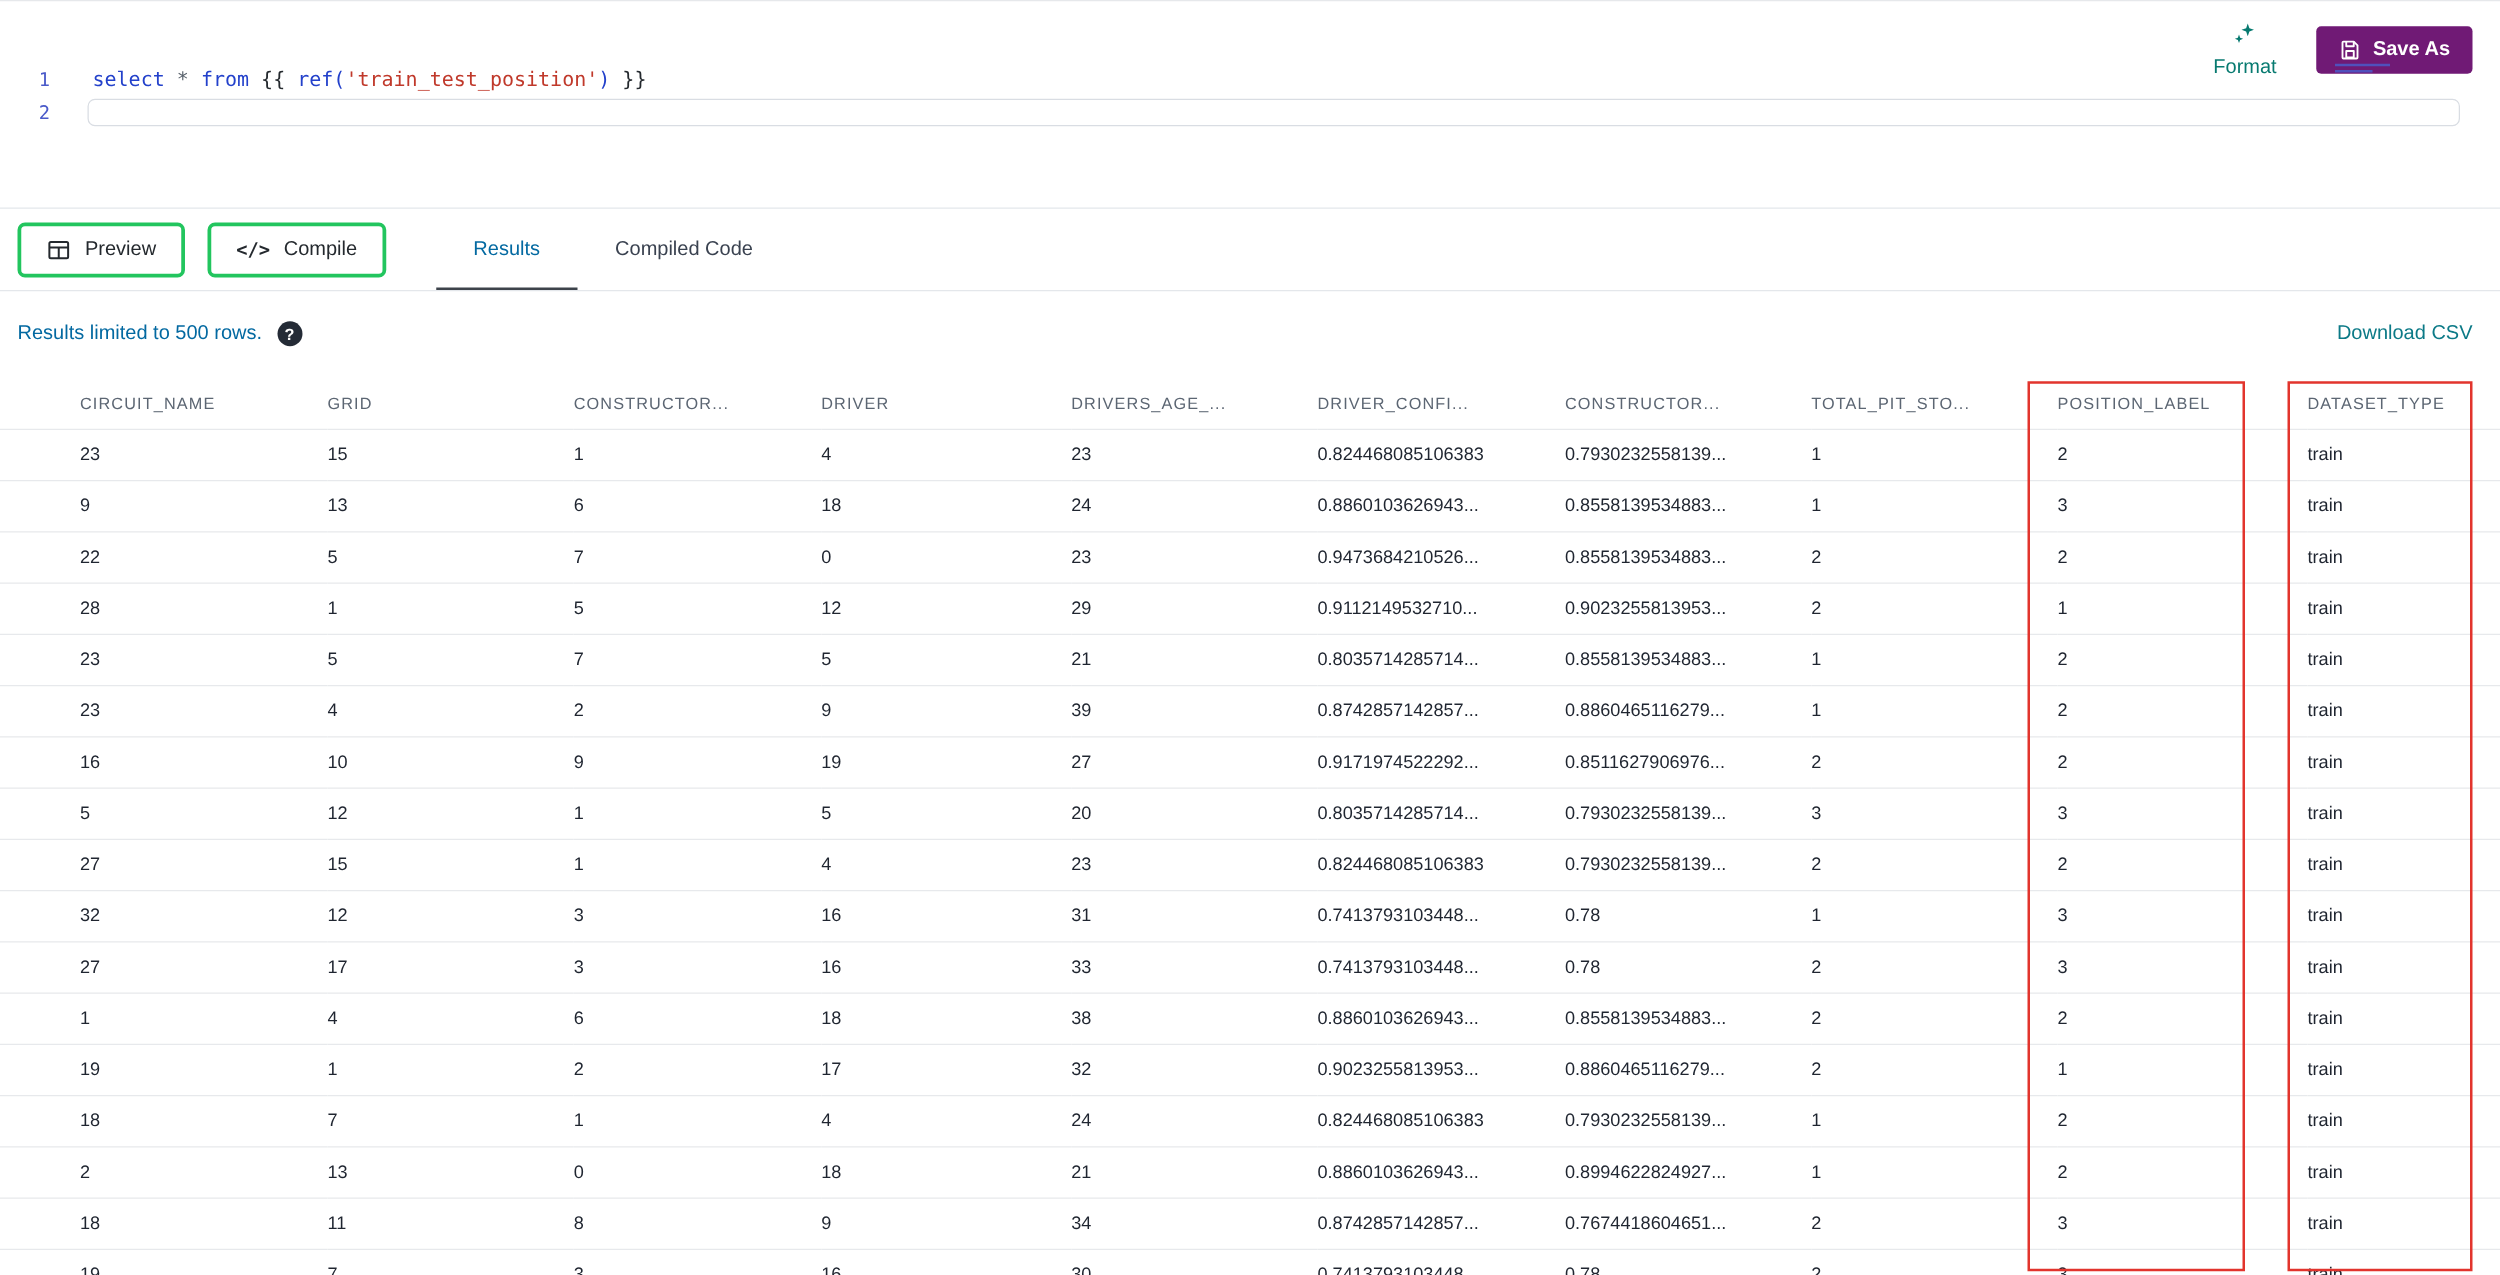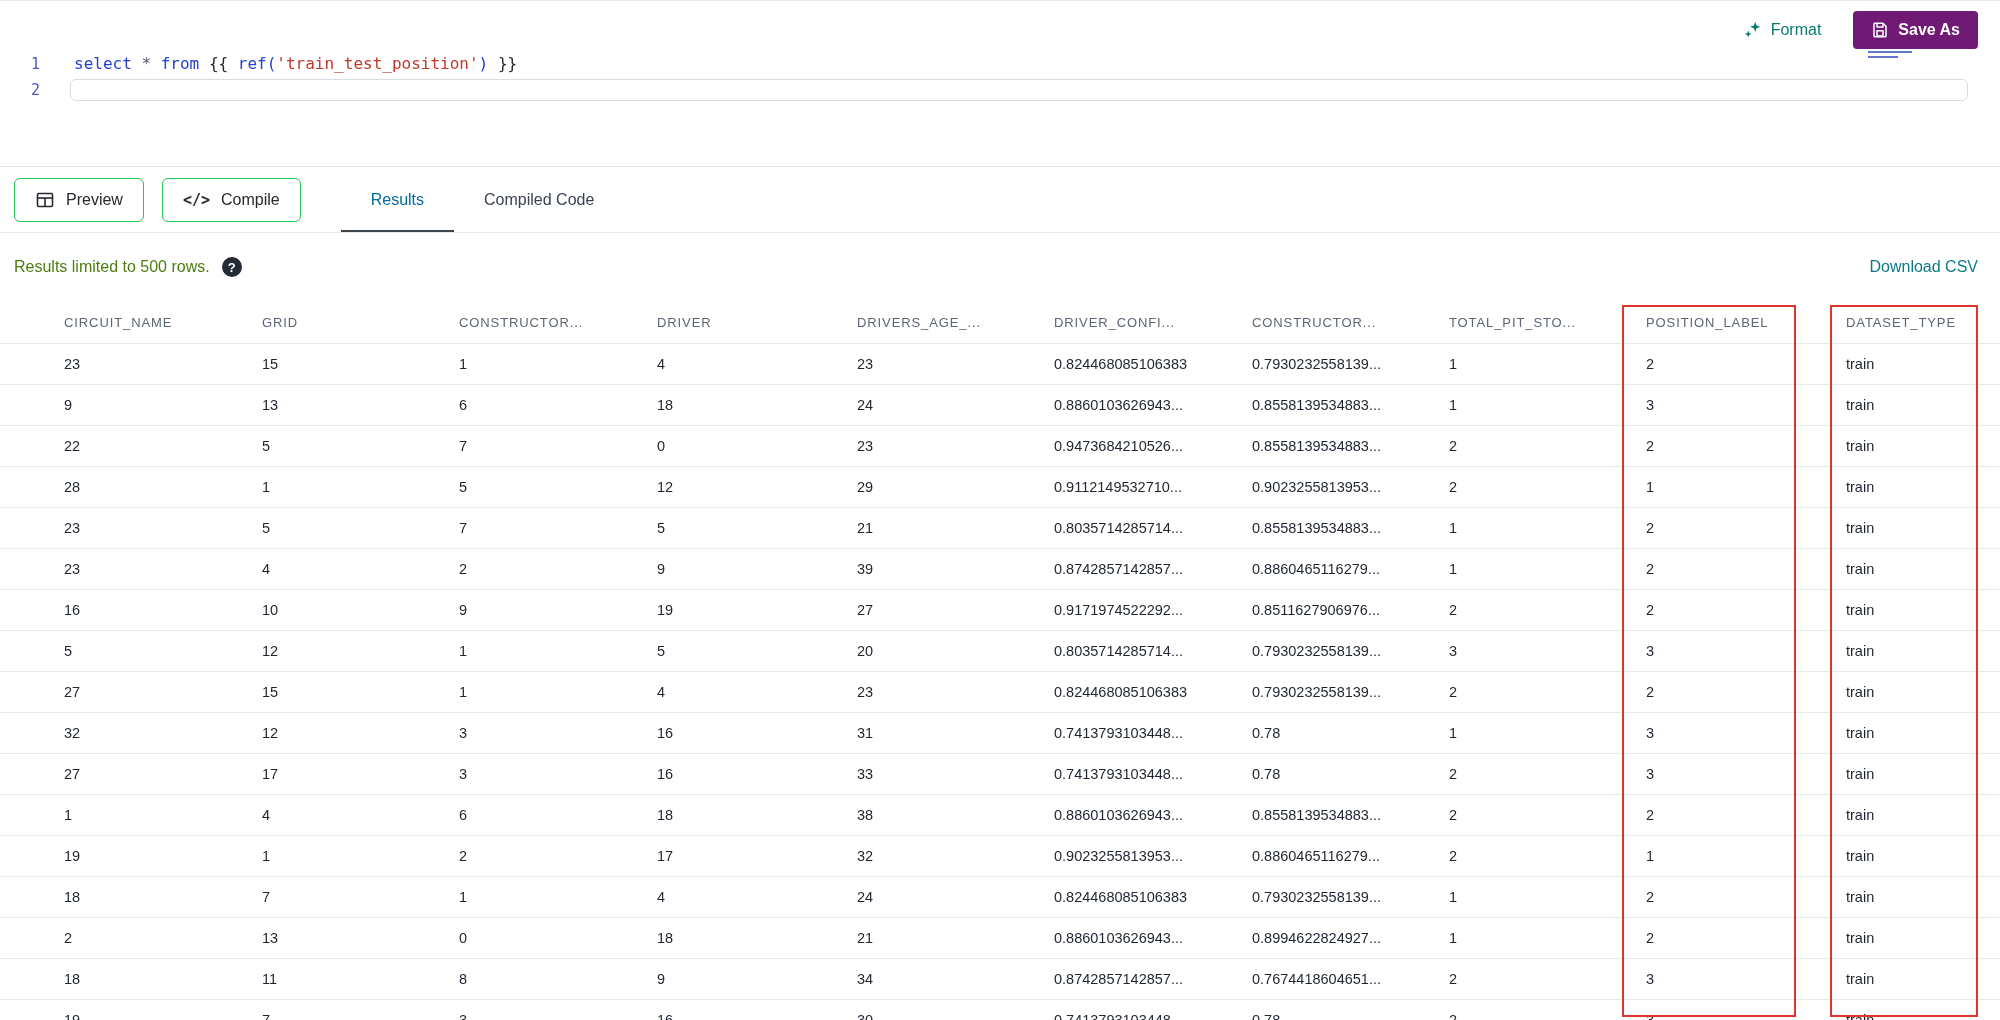--- a/index.html
+++ b/index.html
@@ -6,21 +6,21 @@
     margin:0;padding:0;width:2000px;height:1020px;background:#ffffff;
     font-family:"Liberation Sans",sans-serif;overflow:hidden;
     -webkit-font-smoothing:antialiased;
   }
   .app{position:relative;width:2000px;height:1020px;border-top:1px solid #e6e8eb;box-sizing:border-box;}
 
   
   .editor-pane{position:relative;height:166px;border-bottom:1px solid #e4e7eb;box-sizing:border-box;}
   .editor-toolbar{position:absolute;top:10px;right:22px;display:flex;align-items:center;gap:28px;}
   .format-btn{display:flex;align-items:center;gap:8px;background:transparent;border:none;cursor:pointer;
-    font-family:"Liberation Sans",sans-serif;font-size:16px;color:#077a70;padding:6px 4px;}
+    font-family:"Liberation Sans",sans-serif;font-size:16px;color:#077a70;padding:6px 4px;flex-direction:column;}
   .saveas-btn{display:flex;align-items:center;gap:9px;background:#701a75;border:none;border-radius:4px;
     cursor:pointer;font-family:"Liberation Sans",sans-serif;font-size:16px;color:#ffffff;
     padding:10px 18px;font-weight:bold;}
   .editor-artifact{position:absolute;top:50px;right:88px;width:44px;}
   .editor-artifact .bar{height:2px;background:#4a5ac9;opacity:.85;margin-bottom:3px;}
   .editor-artifact .bar.short{width:30px;}
 
   .code-area{padding-top:50px;font-family:"DejaVu Sans Mono","Liberation Mono",monospace;font-size:16px;}
   .code-line{display:flex;align-items:center;height:26px;line-height:26px;white-space:pre;}
   .ln{display:inline-block;width:40px;text-align:right;color:#4a5ac9;font-size:15px;flex:none;}
@@ -28,32 +28,32 @@
   .tok-kw{color:#2341cb;}
   .tok-fn{color:#2341cb;}
   .tok-str{color:#c0392b;}
   .tok-pl{color:#24292e;}
   .tok-op{color:#57606a;}
   .active-line-box{margin-left:30px;width:1898px;height:22px;border:1px solid #d9dde3;border-radius:6px;box-sizing:border-box;}
 
   
   .action-bar{display:flex;align-items:center;height:66px;border-bottom:1px solid #e4e7eb;
     box-sizing:border-box;padding-left:14px;}
-  .btn{display:flex;align-items:center;gap:11px;height:44px;padding:0 20px;border:1px solid #22c55e;
+  .btn{display:flex;align-items:center;gap:11px;height:44px;padding:0 20px;border:3px solid #22c55e;
     border-radius:6px;background:#ffffff;cursor:pointer;font-family:"Liberation Sans",sans-serif;
     font-size:16px;color:#24292e;}
   .btn + .btn{margin-left:18px;}
   .compile-glyph{font-family:"DejaVu Sans Mono",monospace;font-size:15px;font-weight:bold;color:#24292e;}
   .tabs{display:flex;align-self:stretch;margin-left:40px;}
   .tab{display:flex;align-items:center;padding:0 30px;font-size:16px;color:#3a4250;cursor:pointer;}
   .tab.active{box-shadow:inset 0 -2px 0 #3d434b;color:#0369a1;}
 
   
   .results-info{display:flex;align-items:center;height:68px;padding:0 22px 0 14px;box-sizing:border-box;}
-  .results-info .notice{font-size:16px;color:#4d7c0f;}
+  .results-info .notice{font-size:16px;color:#0369a1;}
   .help-icon{display:inline-flex;align-items:center;justify-content:center;margin-left:12px;
     width:20px;height:20px;border-radius:50%;background:#242b36;color:#ffffff;font-size:13px;
     font-weight:bold;cursor:pointer;}
   .download-link{margin-left:auto;font-size:16px;color:#0c7a87;text-decoration:none;cursor:pointer;}
 
   
   .table-wrap{position:relative;width:2000px;}
   table.results{border-collapse:collapse;table-layout:fixed;width:2000px;}
   table.results th{height:42px;border-bottom:1px solid #e7e9ec;text-align:left;vertical-align:middle;
     font-size:13px;font-weight:500;letter-spacing:.9px;color:#5c6673;white-space:nowrap;overflow:hidden;padding:0;}

